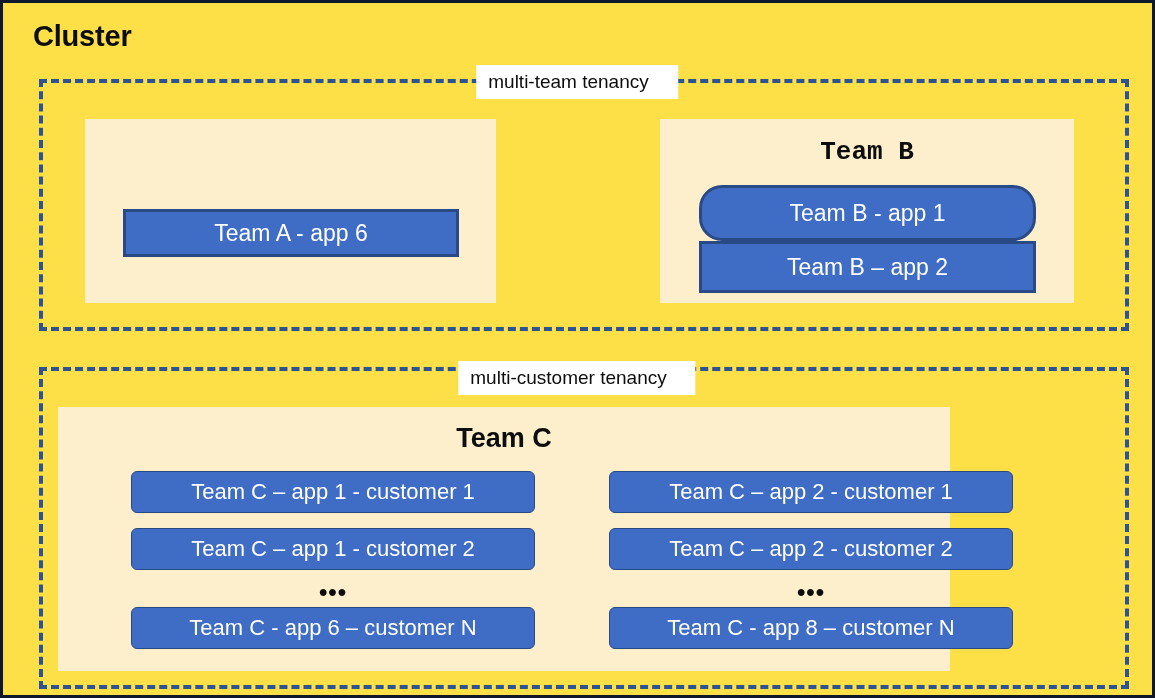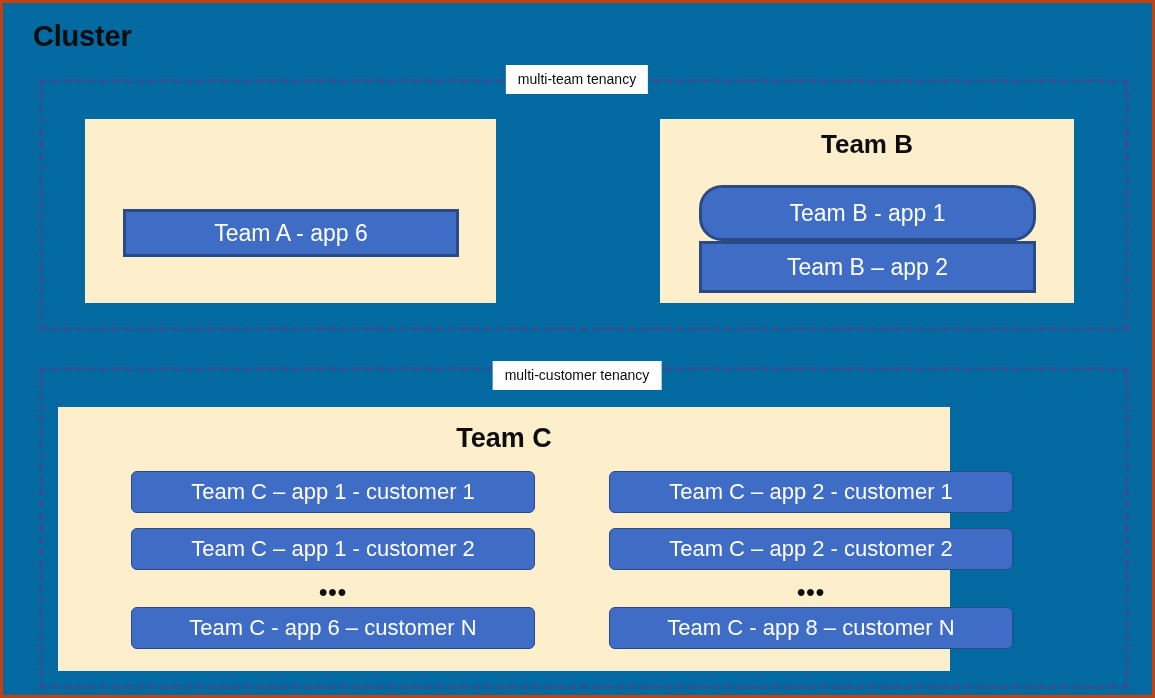--- a/index.html
+++ b/index.html
@@ -9,22 +9,22 @@
   }
   body {
     font-family: "Liberation Sans", sans-serif;
   }
 
   #canvas {
     position: relative;
     width: 1155px;
     height: 698px;
     box-sizing: border-box;
-    background: #0369a1;
-    border: 3px solid #c2410c;
+    background: #fde047;
+    border: 3px solid #0f172a;
     overflow: hidden;
   }
 
   
   #cluster-title {
     position: absolute;
     left: 30px;
     top: 18px;
     font-size: 29px;
     font-weight: bold;
@@ -50,23 +50,23 @@
     left: 36px;
     top: 364px;
     width: 1090px;
     height: 322px;
   }
 
   .tenancy-label {
     position: absolute;
     background: #ffffff;
     color: #0d0d0d;
-    font-size: 14px;
+    font-size: 19px;
     line-height: 1;
-    padding: 7px 12px 8px 12px;
+    padding: 7px 29px 8px 12px;
     white-space: nowrap;
     transform: translateX(-50%);
   }
   #label-multi-team {
     left: 574px;
     top: 62px;
   }
   #label-multi-customer {
     left: 574px;
     top: 350px;
@@ -99,21 +99,21 @@
   }
 
   .team-title {
     text-align: center;
     font-size: 26px;
     font-weight: bold;
     color: #0d0d0d;
     line-height: 1;
   }
   #team-a-title { margin-top: 20px; }
-  #team-b-title { margin-top: 12px; }
+  #team-b-title { margin-top: 20px; font-family: Liberation Mono, monospace; }
   #team-c-title { margin-top: 18px; font-size: 27px; }
 
   
   .app-box {
     box-sizing: border-box;
     background: #3F6CC4;
     color: #ffffff;
     text-align: center;
     font-size: 23px;
     line-height: 1;

